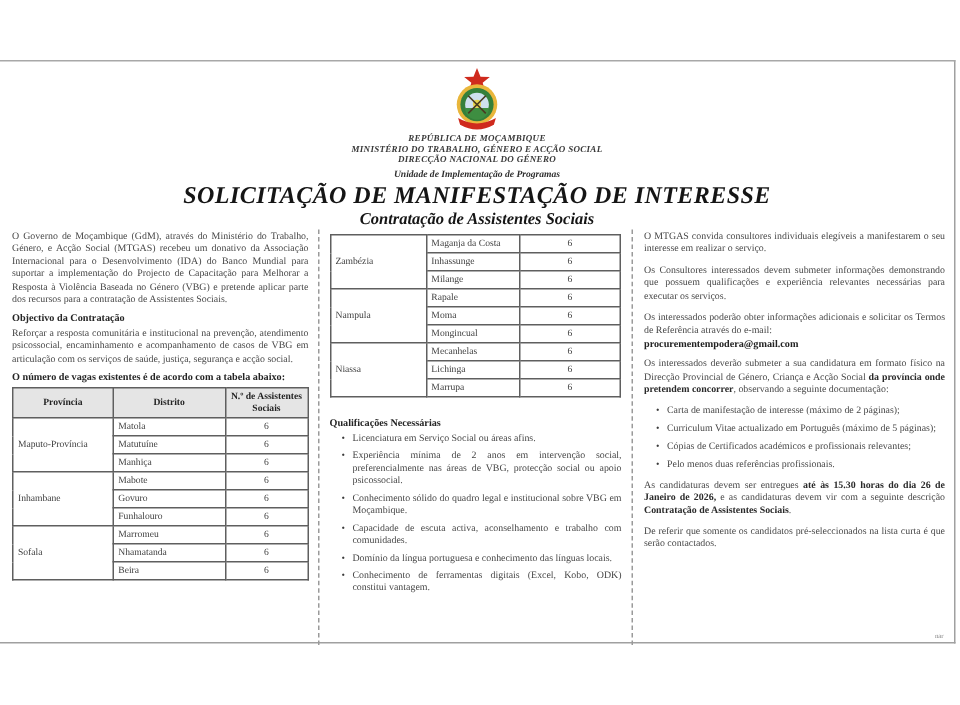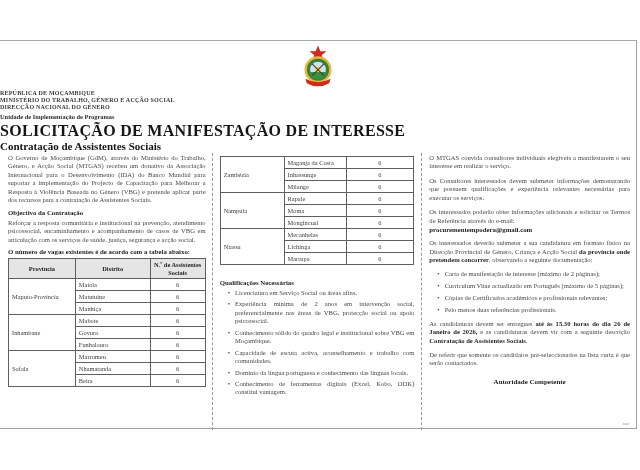--- a/index.html
+++ b/index.html
@@ -13,21 +13,21 @@
   }
   .doc {
     position:absolute;
     left:0; top:40px;
     width:637px; height:389px;
     border-top:1px solid #a8a8a8;
     border-right:1px solid #a0a0a0;
     border-bottom:1px solid #a0a0a0;
     background:#fff;
   }
-  .doc-header { padding-top:4px; height:112px; }
+  .doc-header { text-align:center; padding-top:4px; height:112px;font-style:italic; }
   .emblem { width:36px; height:44px; display:block; margin:0 auto 1px auto; }
   .org-line {
     font-size:6px; font-weight:bold; color:#3a3a3a;
     line-height:1.2; letter-spacing:.2px;
   }
   .unit-line { font-size:6.4px; font-weight:bold; color:#2e2e2e; margin-top:1px; }
   .doc-title {
     font-size:16px; font-weight:bold; color:#151515;
     letter-spacing:.3px; margin-top:3px; line-height:1.05;
   }
@@ -229,19 +229,18 @@
       <div class="email-line" style="margin-top:0;">procurementempodera@gmail.com</div>
       <p class="para"><span>Os interessados deverão submeter a sua candidatura em formato físico na Direcção Provincial de Género, Criança e Acção Social </span><span class="b">da província onde pretendem concorrer</span><span>, observando a seguinte documentação:</span></p>
       <div class="blist">
         <div class="bitem">Carta de manifestação de interesse (máximo de 2 páginas);</div>
         <div class="bitem">Curriculum Vitae actualizado em Português (máximo de 5 páginas);</div>
         <div class="bitem">Cópias de Certificados académicos e profissionais relevantes;</div>
         <div class="bitem">Pelo menos duas referências profissionais.</div>
       </div>
       <p class="para" style="margin-top:5px;"><span>As candidaturas devem ser entregues </span><span class="b">até às 15.30 horas do dia 26 de Janeiro de 2026,</span><span> e as candidaturas devem vir com a seguinte descrição </span><span class="b">Contratação de Assistentes Sociais</span><span>.</span></p>
       <p class="para">De referir que somente os candidatos pré-seleccionados na lista curta é que serão contactados.</p>
-      <div class="signature">Autoridade Competente</div>
     </div>
 
   </div>
 
   <div class="corner-mark">nar</div>
 </div>
 
 </body></html>

